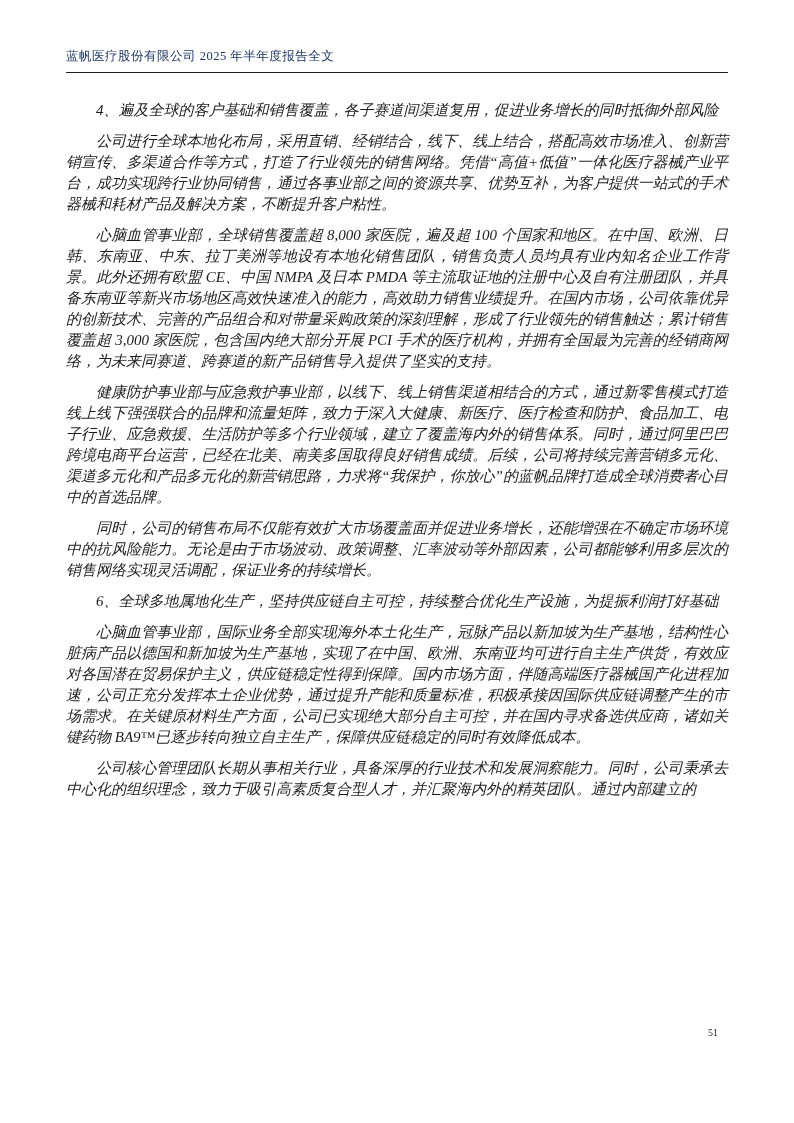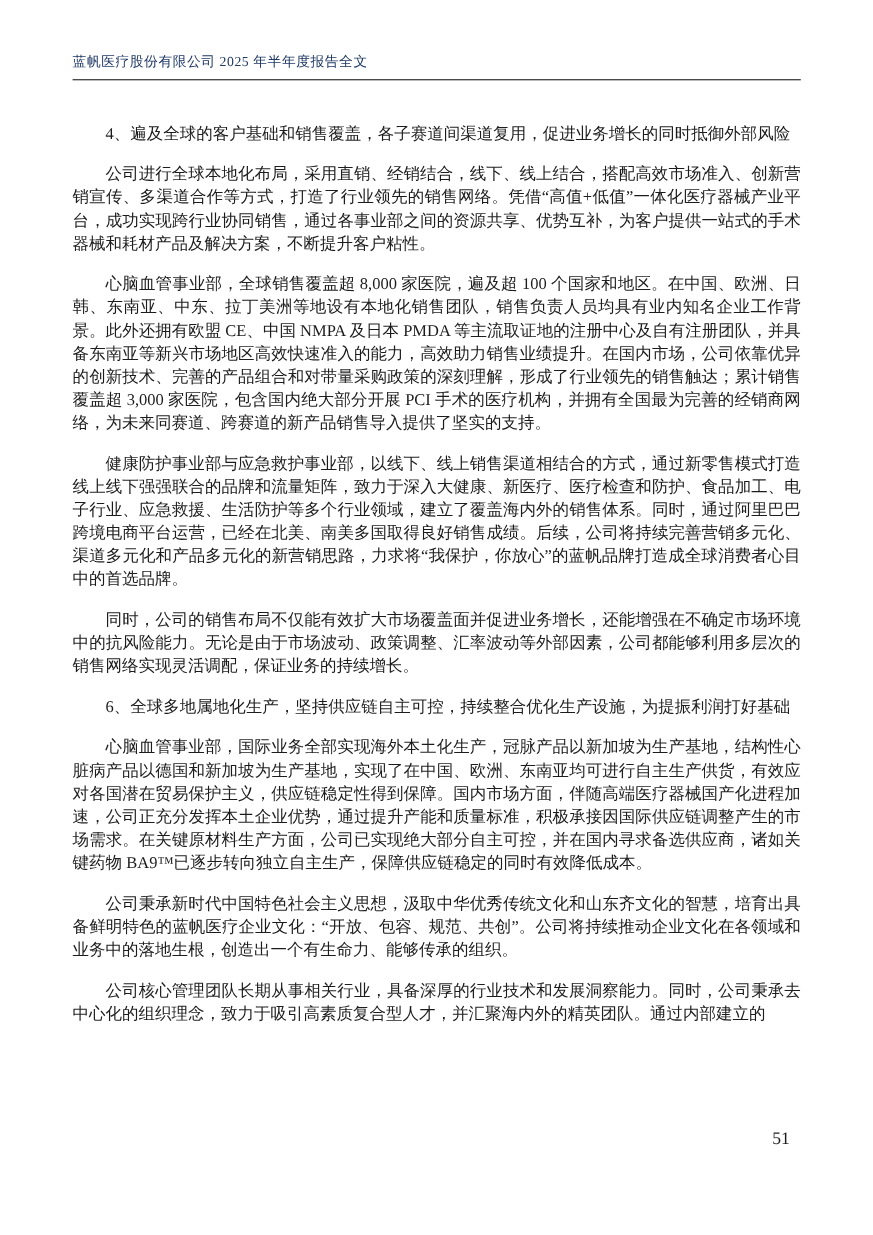--- a/index.html
+++ b/index.html
@@ -35,47 +35,47 @@
     left: 66px;
     right: 66px;
     top: 96px;
     font-size: 15px;
     line-height: 21px;
     color: var(--body-color, #1c1c1c);
     text-align: justify;
   }
   .block {
     text-indent: 2em;
-    margin: 16px 0 10px 0;
+    margin: 4px 0 10px 0;
     word-break: break-all;
+    font-style: italic;
   }
   .page-footer {
     position: absolute;
     right: 76px;
     top: 1027px;
-    font-size: 16px;
+    font-size: 10px;
     color: var(--body-color, #1c1c1c);
   }
 </style>
 </head>
 <body>
 
 <div class="page">
 
   <div class="page-header">
     <span>蓝帆医疗股份有限公司 2025 年半年度报告全文</span>
   </div>
 
   <div class="content">
     <div class="block heading">4、遍及全球的客户基础和销售覆盖，各子赛道间渠道复用，促进业务增长的同时抵御外部风险</div>
     <div class="block paragraph">公司进行全球本地化布局，采用直销、经销结合，线下、线上结合，搭配高效市场准入、创新营销宣传、多渠道合作等方式，打造了行业领先的销售网络。凭借“高值+低值”一体化医疗器械产业平台，成功实现跨行业协同销售，通过各事业部之间的资源共享、优势互补，为客户提供一站式的手术器械和耗材产品及解决方案，不断提升客户粘性。</div>
     <div class="block paragraph">心脑血管事业部，全球销售覆盖超 8,000 家医院，遍及超 100 个国家和地区。在中国、欧洲、日韩、东南亚、中东、拉丁美洲等地设有本地化销售团队，销售负责人员均具有业内知名企业工作背景。此外还拥有欧盟 CE、中国 NMPA 及日本 PMDA 等主流取证地的注册中心及自有注册团队，并具备东南亚等新兴市场地区高效快速准入的能力，高效助力销售业绩提升。在国内市场，公司依靠优异的创新技术、完善的产品组合和对带量采购政策的深刻理解，形成了行业领先的销售触达；累计销售覆盖超 3,000 家医院，包含国内绝大部分开展 PCI 手术的医疗机构，并拥有全国最为完善的经销商网络，为未来同赛道、跨赛道的新产品销售导入提供了坚实的支持。</div>
     <div class="block paragraph">健康防护事业部与应急救护事业部，以线下、线上销售渠道相结合的方式，通过新零售模式打造线上线下强强联合的品牌和流量矩阵，致力于深入大健康、新医疗、医疗检查和防护、食品加工、电子行业、应急救援、生活防护等多个行业领域，建立了覆盖海内外的销售体系。同时，通过阿里巴巴跨境电商平台运营，已经在北美、南美多国取得良好销售成绩。后续，公司将持续完善营销多元化、渠道多元化和产品多元化的新营销思路，力求将“我保护，你放心”的蓝帆品牌打造成全球消费者心目中的首选品牌。</div>
     <div class="block paragraph">同时，公司的销售布局不仅能有效扩大市场覆盖面并促进业务增长，还能增强在不确定市场环境中的抗风险能力。无论是由于市场波动、政策调整、汇率波动等外部因素，公司都能够利用多层次的销售网络实现灵活调配，保证业务的持续增长。</div>
     <div class="block heading">6、全球多地属地化生产，坚持供应链自主可控，持续整合优化生产设施，为提振利润打好基础</div>
     <div class="block paragraph">心脑血管事业部，国际业务全部实现海外本土化生产，冠脉产品以新加坡为生产基地，结构性心脏病产品以德国和新加坡为生产基地，实现了在中国、欧洲、东南亚均可进行自主生产供货，有效应对各国潜在贸易保护主义，供应链稳定性得到保障。国内市场方面，伴随高端医疗器械国产化进程加速，公司正充分发挥本土企业优势，通过提升产能和质量标准，积极承接因国际供应链调整产生的市场需求。在关键原材料生产方面，公司已实现绝大部分自主可控，并在国内寻求备选供应商，诸如关键药物 BA9™已逐步转向独立自主生产，保障供应链稳定的同时有效降低成本。</div>
-    <div class="block paragraph">公司秉承新时代中国特色社会主义思想，汲取中华优秀传统文化和山东齐文化的智慧，培育出具备鲜明特色的蓝帆医疗企业文化：“开放、包容、规范、共创”。公司将持续推动企业文化在各领域和业务中的落地生根，创造出一个有生命力、能够传承的组织。</div>
     <div class="block paragraph">公司核心管理团队长期从事相关行业，具备深厚的行业技术和发展洞察能力。同时，公司秉承去中心化的组织理念，致力于吸引高素质复合型人才，并汇聚海内外的精英团队。通过内部建立的</div>
   </div>
 
   <div class="page-footer">51</div>
 
 </div>
 
 </body></html>

